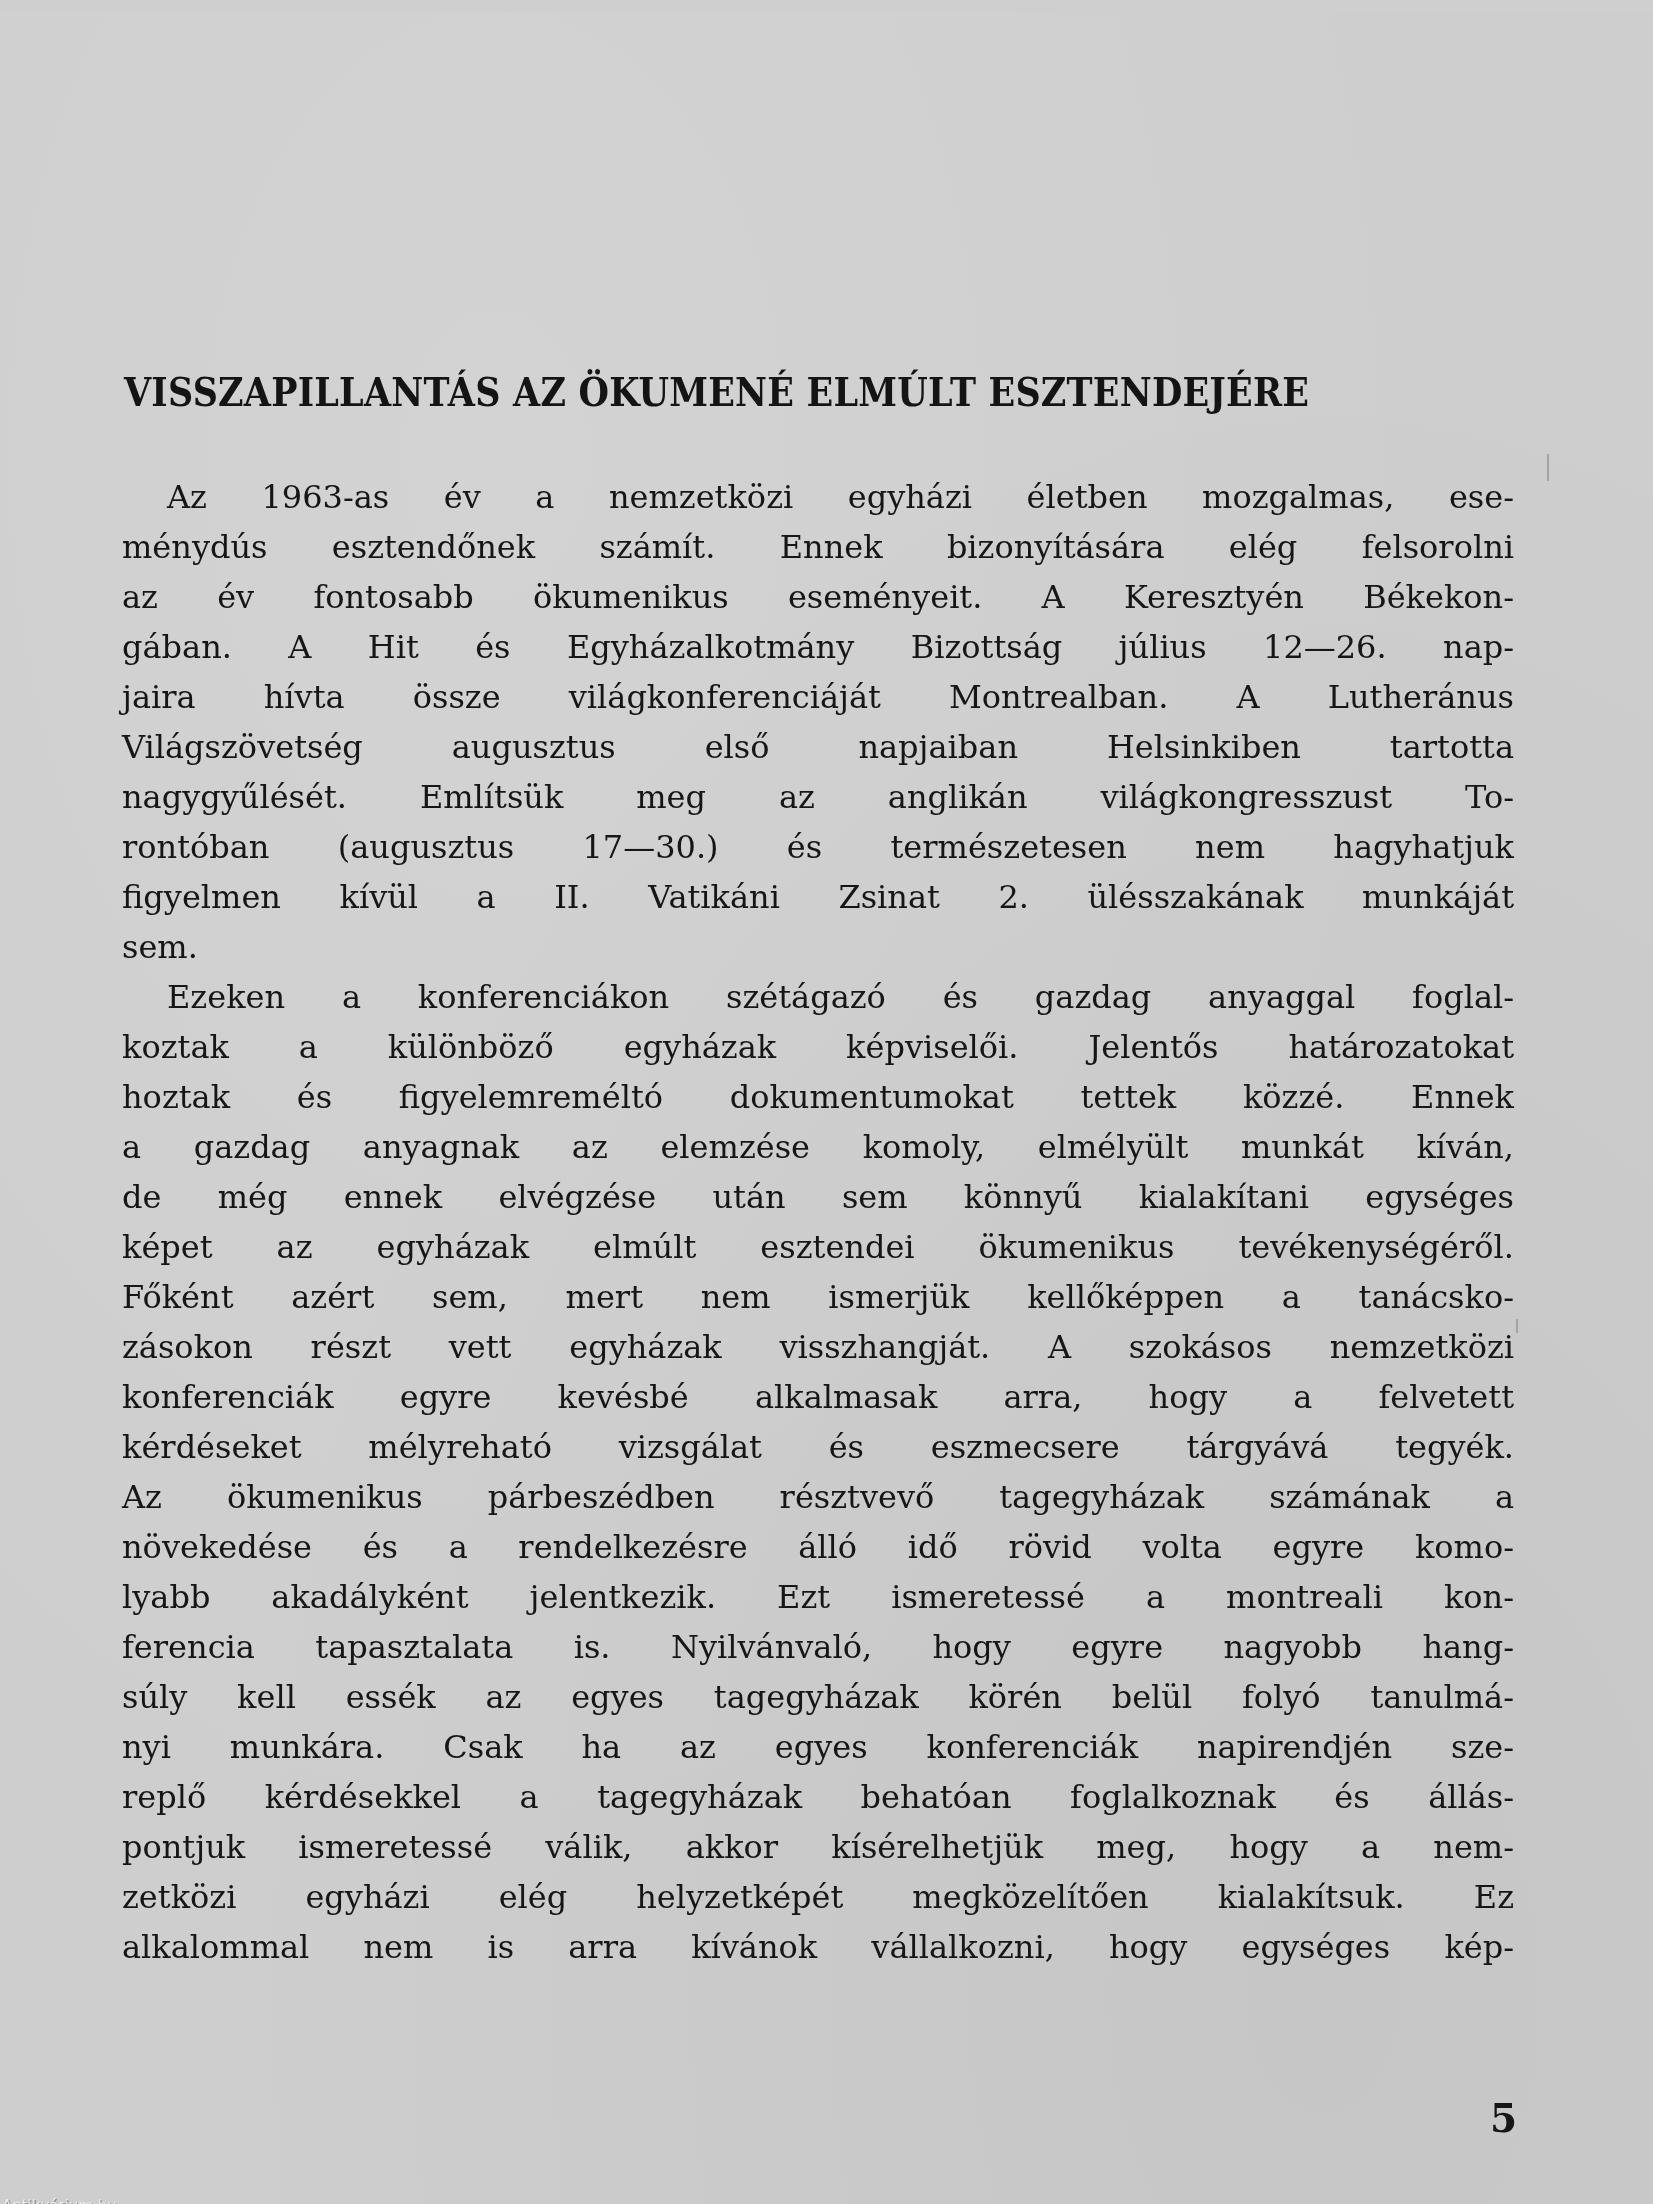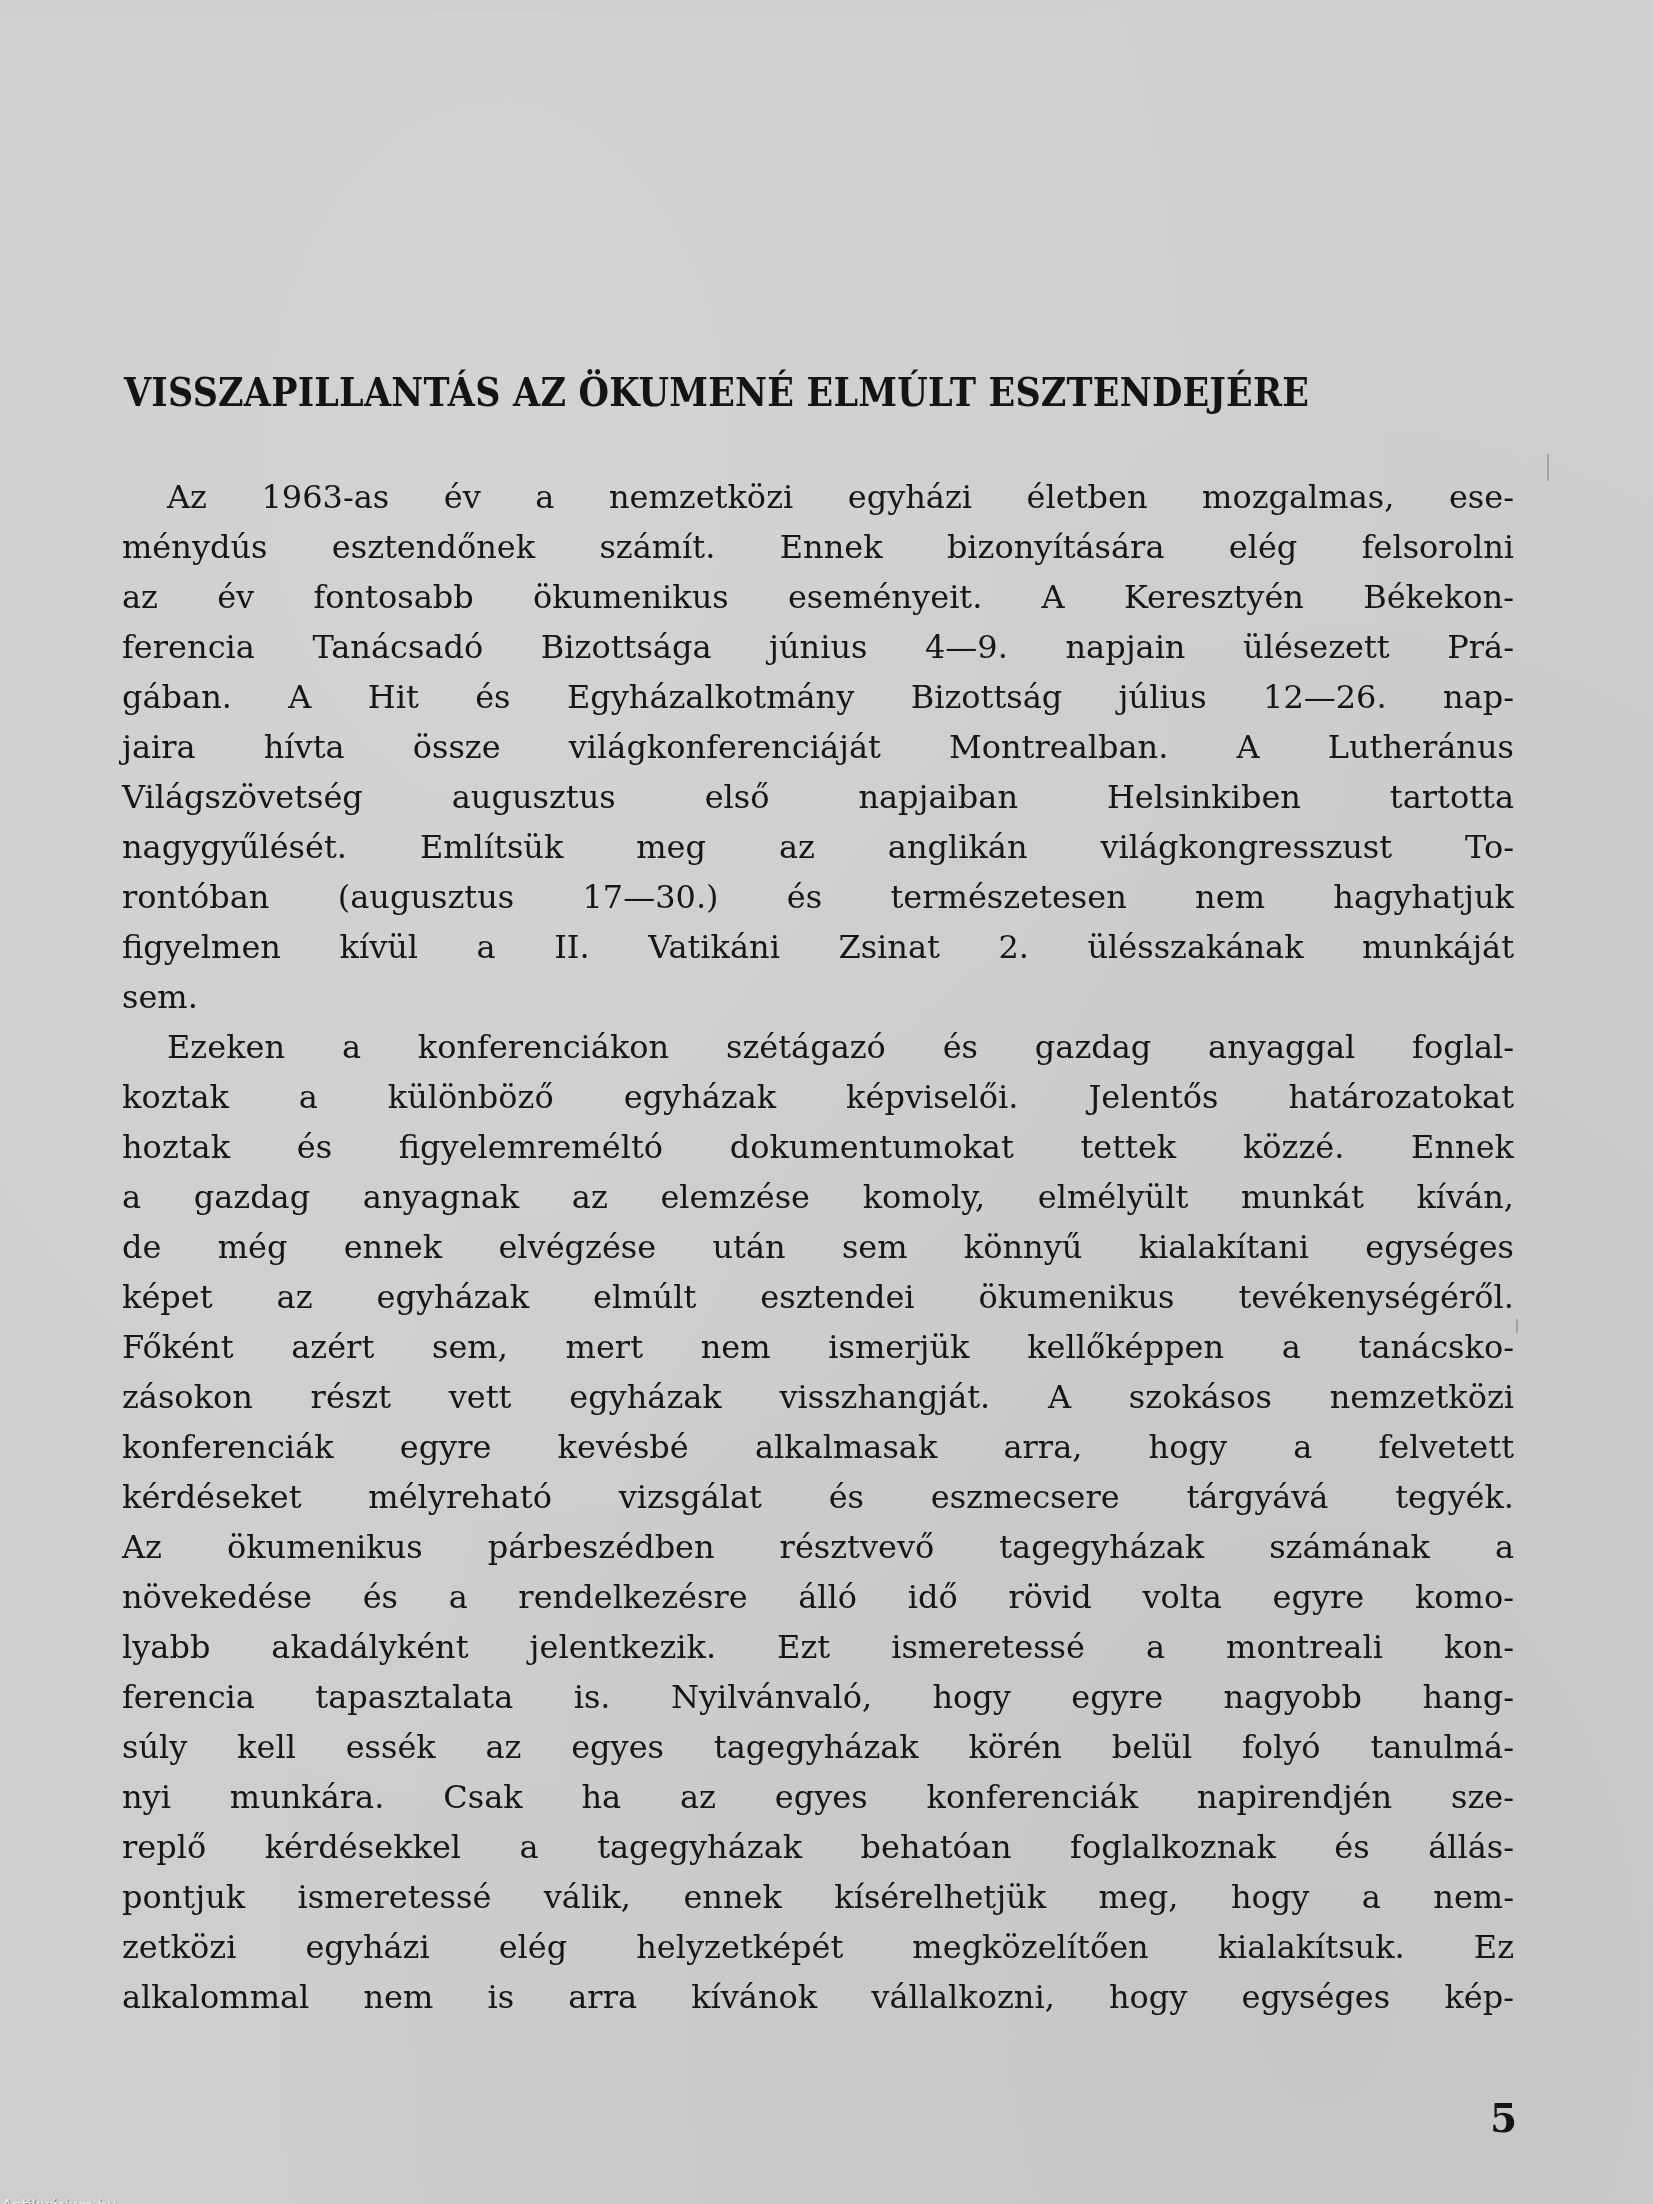--- a/index.html
+++ b/index.html
@@ -93,21 +93,20 @@
 
 <div class="page">
 
   <div class="title">VISSZAPILLANTÁS AZ ÖKUMENÉ ELMÚLT ESZTENDEJÉRE</div>
 
   <div class="body-text">
     <div>
       <span class="line indent">Az 1963-as év a nemzetközi egyházi életben mozgalmas, ese-</span>
       <span class="line">ménydús esztendőnek számít. Ennek bizonyítására elég felsorolni</span>
       <span class="line">az év fontosabb ökumenikus eseményeit. A Keresztyén Békekon-</span>
-      <span class="line">ferencia Tanácsadó Bizottsága június 4—9. napjain ülésezett Prá-</span>
       <span class="line">gában. A Hit és Egyházalkotmány Bizottság július 12—26. nap-</span>
       <span class="line">jaira hívta össze világkonferenciáját Montrealban. A Lutheránus</span>
       <span class="line">Világszövetség augusztus első napjaiban Helsinkiben tartotta</span>
       <span class="line">nagygyűlését. Említsük meg az anglikán világkongresszust To-</span>
       <span class="line">rontóban (augusztus 17—30.) és természetesen nem hagyhatjuk</span>
       <span class="line">figyelmen kívül a II. Vatikáni Zsinat 2. ülésszakának munkáját</span>
       <span class="line last">sem.</span>
     </div>
     <div>
       <span class="line indent">Ezeken a konferenciákon szétágazó és gazdag anyaggal foglal-</span>
@@ -120,21 +119,21 @@
       <span class="line">zásokon részt vett egyházak visszhangját. A szokásos nemzetközi</span>
       <span class="line">konferenciák egyre kevésbé alkalmasak arra, hogy a felvetett</span>
       <span class="line">kérdéseket mélyreható vizsgálat és eszmecsere tárgyává tegyék.</span>
       <span class="line">Az ökumenikus párbeszédben résztvevő tagegyházak számának a</span>
       <span class="line">növekedése és a rendelkezésre álló idő rövid volta egyre komo-</span>
       <span class="line">lyabb akadályként jelentkezik. Ezt ismeretessé a montreali kon-</span>
       <span class="line">ferencia tapasztalata is. Nyilvánvaló, hogy egyre nagyobb hang-</span>
       <span class="line">súly kell essék az egyes tagegyházak körén belül folyó tanulmá-</span>
       <span class="line">nyi munkára. Csak ha az egyes konferenciák napirendjén sze-</span>
       <span class="line">replő kérdésekkel a tagegyházak behatóan foglalkoznak és állás-</span>
-      <span class="line">pontjuk ismeretessé válik, ennek kísérelhetjük meg, hogy a nem-</span>
+      <span class="line">pontjuk ismeretessé válik, akkor kísérelhetjük meg, hogy a nem-</span>
       <span class="line">zetközi egyházi elég helyzetképét megközelítően kialakítsuk. Ez</span>
       <span class="line">alkalommal nem is arra kívánok vállalkozni, hogy egységes kép-</span>
     </div>
   </div>
 
   <div class="specks" style="left:1547px; top:442px; height:27px;"></div>
   <div class="specks" style="left:1516px; top:1307px; height:13.6px;"></div>
 
   <div class="page-number">5</div>
 

